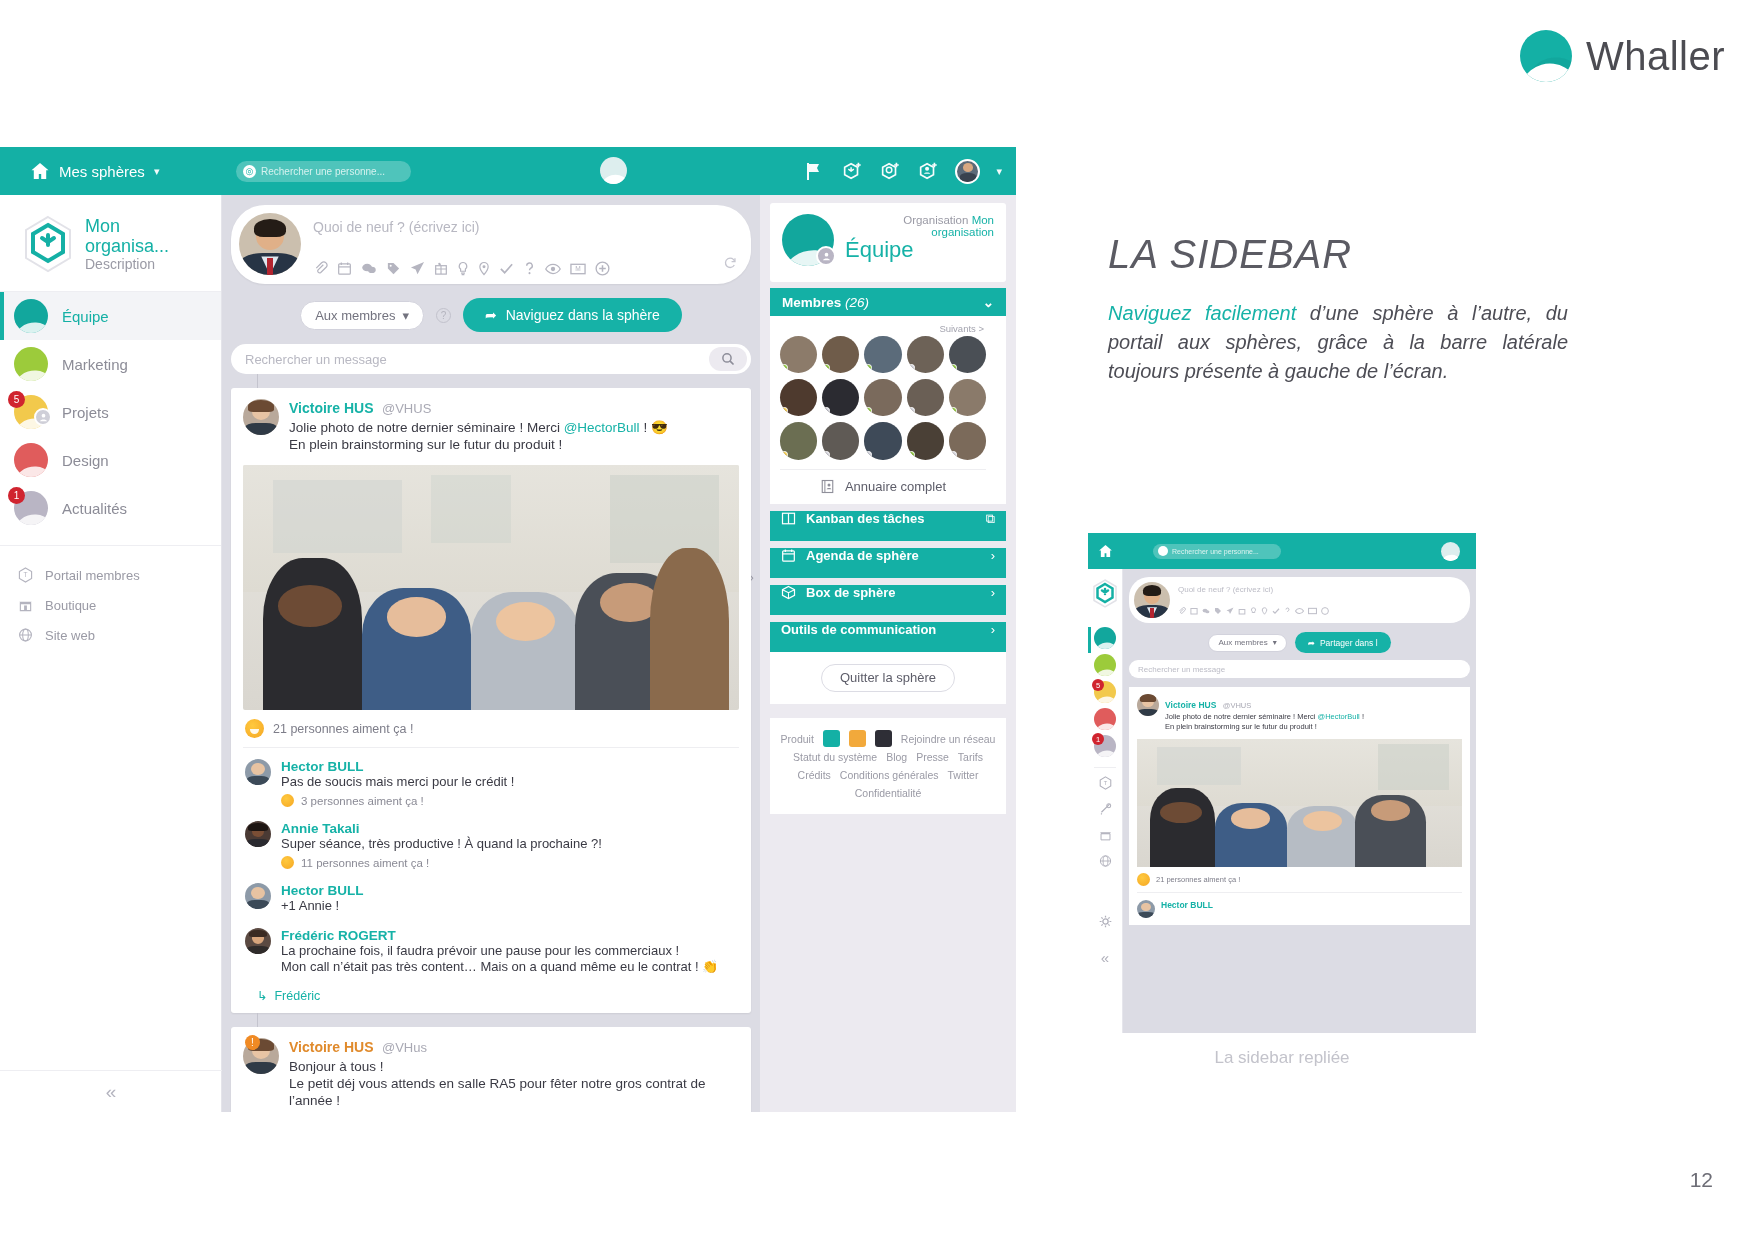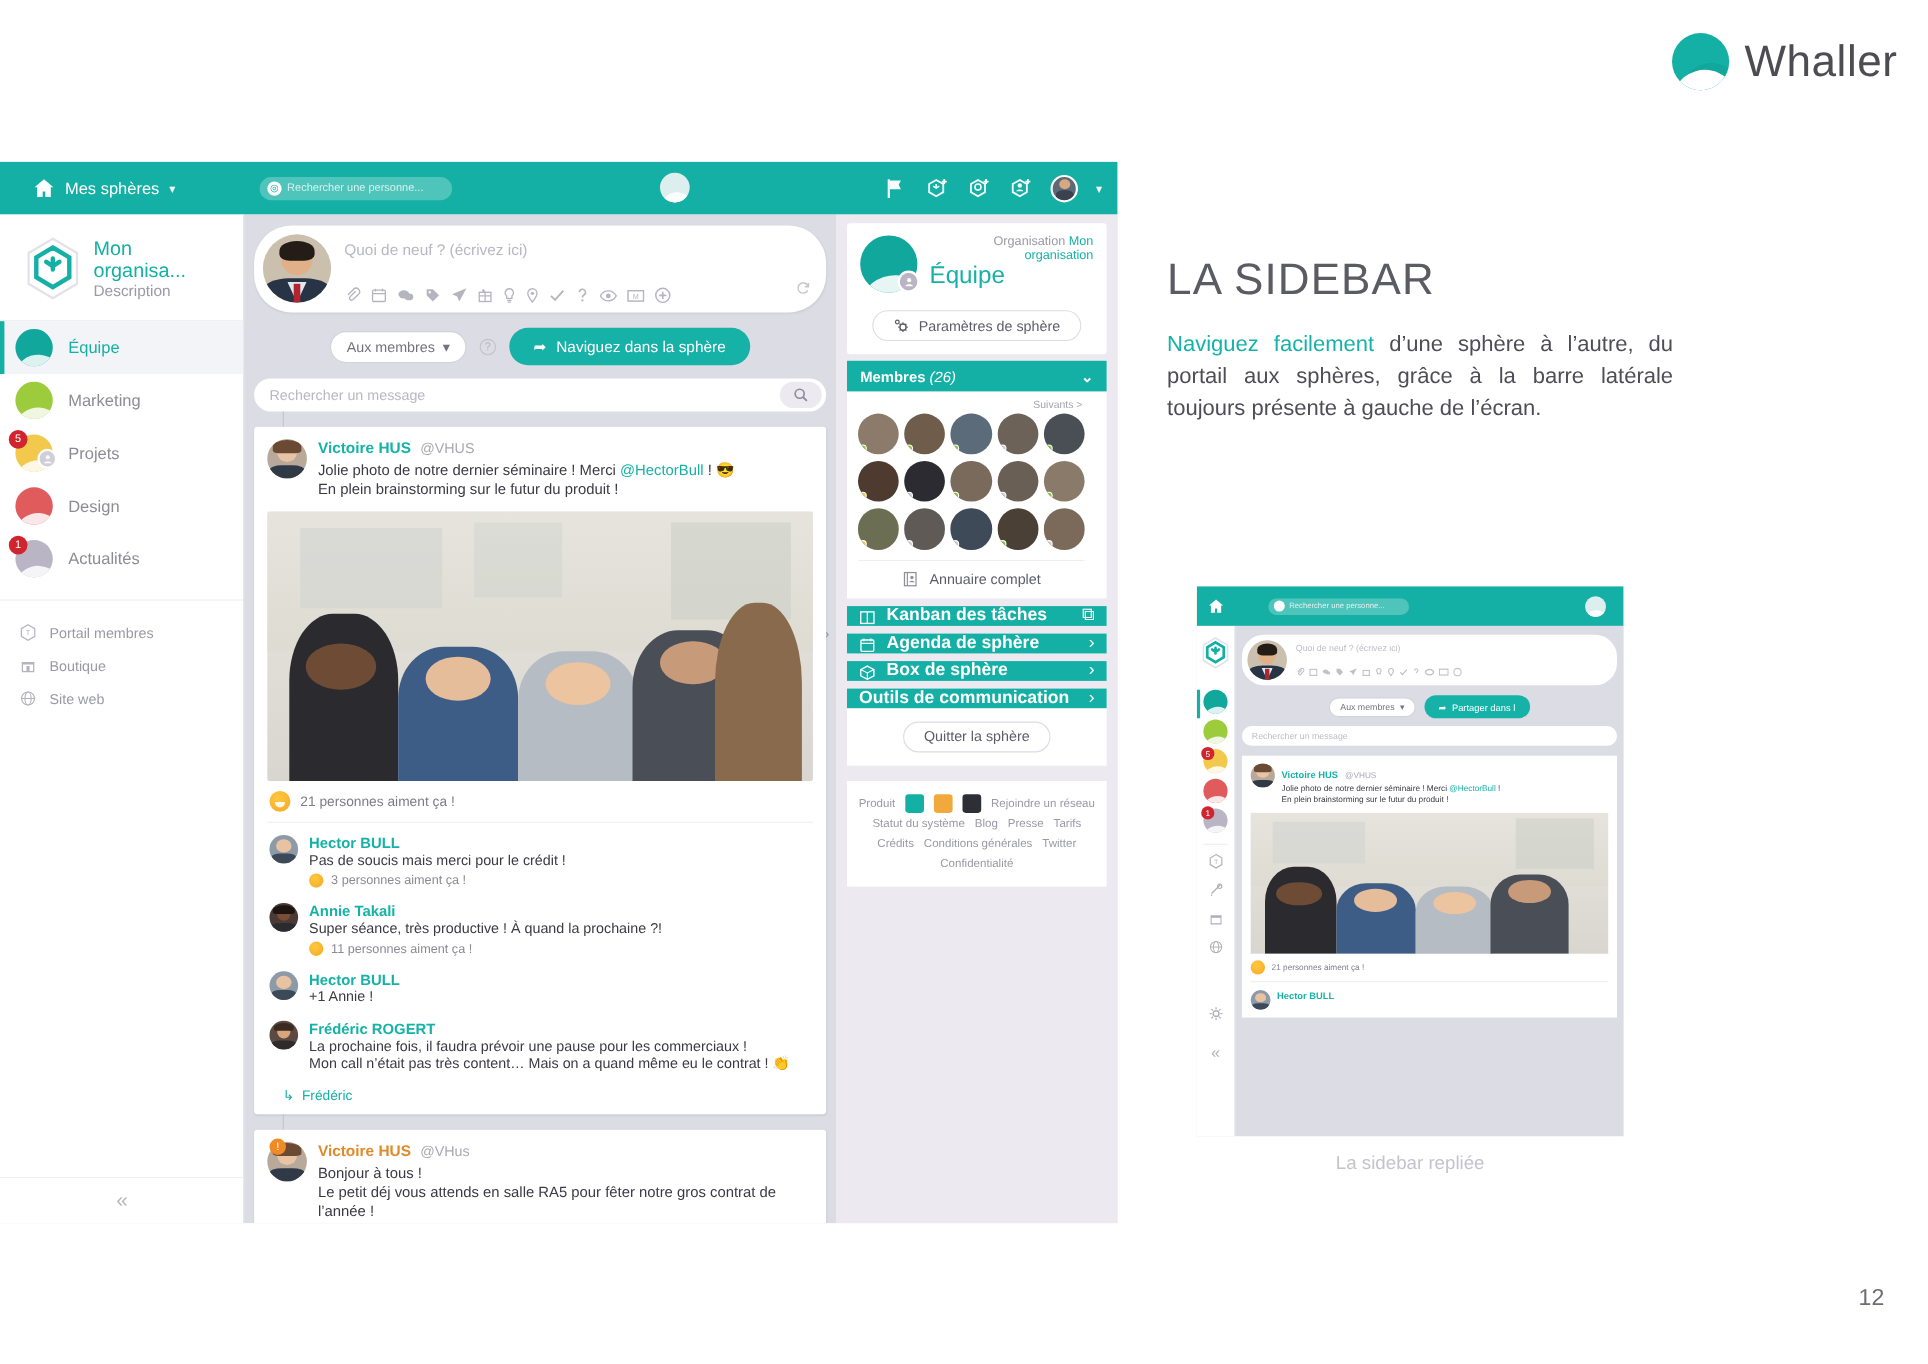--- a/index.html
+++ b/index.html
@@ -135,30 +135,30 @@
   .members-bar { margin-top: 6px; background: #14b0a5; color: #fff; height: 28px; display: flex; align-items: center;
     justify-content: space-between; padding: 0 12px; font-size: 13.5px; font-weight: bold; cursor: pointer; }
   .members-bar i { font-style: italic; font-weight: normal; }
   .members-box { background: #fff; padding: 4px 20px 10px 10px; }
   .suivants { text-align: right; font-size: 9.5px; color: #a4a4af; padding: 3px 2px 2px 0; cursor: pointer; }
   .grid { display: grid; grid-template-columns: repeat(5, 1fr); gap: 6px 5px; }
   .m-av { width: 100%; aspect-ratio: 1/1; border-radius: 50%; position: relative; overflow: hidden; }
   .m-dot { position: absolute; left: 1px; bottom: 2px; width: 7px; height: 7px; border-radius: 50%; border: 1.5px solid #fff; }
   .annuaire { border-top: 1px solid #eeeef1; margin-top: 9px; padding-top: 9px; display: flex; align-items: center;
     gap: 10px; justify-content: center; font-size: 13px; color: #5d5d69; cursor: pointer; }
-  .act-btn { margin-top: 7px; background: #14b0a5; color: #fff; height: 18px; display: flex; align-items: flex-end;
-    gap: 10px; padding: 0 11px; font-size: 16px; font-weight: bold; cursor: pointer; }
+  .act-btn { margin-top: 7px; background: #14b0a5; color: #fff; height: 30px; display: flex; align-items: flex-start;
+    gap: 10px; padding: 0 11px; font-size: 13px; font-weight: bold; cursor: pointer; }
   .act-btn .chev { margin-left: auto; font-weight: normal; }
   .quit-wrap { background: #fff; padding: 12px 10px; display: flex; justify-content: center; }
   .rp-footer { margin-top: 14px; background: #fff; padding: 12px 10px; font-size: 10.5px; color: #9a9aa5; text-align: center; line-height: 18px; }
   .rp-footer .row { display: flex; flex-wrap: wrap; justify-content: center; gap: 9px; align-items: center; }
   .cube { width: 17px; height: 17px; border-radius: 3px; display: inline-block; }
 
   
-  .txt-col { position: absolute; left: 1061px; top: 232px; width: 460px; }
+  .txt-col { position: absolute; left: 1108px; top: 232px; width: 460px; font-style: italic; }
   .slide-h1 { font-size: 40px; color: #5b5b63; letter-spacing: 1px; font-weight: normal; }
   .slide-p { margin-top: 22px; font-size: 20px; line-height: 29px; color: #4d4d55; text-align: justify; }
   .slide-p .hl { color: #16b2a7; }
 
   
   .mini { position: absolute; left: 1088px; top: 533px; width: 388px; height: 500px; background: #e9e9ee; overflow: hidden; }
   .mini-top { height: 36px; background: #14b0a5; display: flex; align-items: center; position: relative; }
   .mini-home { width: 35px; display: flex; justify-content: center; color: #fff; }
   .mini-search { margin-left: 30px; width: 128px; height: 15px; border-radius: 8px; background: rgba(255,255,255,.25);
     display: flex; align-items: center; gap: 4px; padding: 0 5px; }
@@ -573,30 +573,20 @@
           </div>
         </div>
         <div>
           <div class="rp-orgline">
             <span>Organisation</span>
             <b>Mon organisation</b>
           </div>
           <div class="rp-title">Équipe</div>
         </div>
       </div>
-      <div class="rp-settings">
-        <div class="pill">
-          <svg width="15" height="15" viewBox="0 0 16 16">
-              <circle cx="9.5" cy="9" r="3" fill="none" stroke="#5d5d69" stroke-width="1.4"></circle>
-              <path d="M9.5 4.3v1.3M9.5 12.4v1.3M4.8 9h1.3M12.9 9h1.3M6.2 5.7l.9.9M11.9 11.4l.9.9M12.8 5.7l-.9.9M7.1 11.4l-.9.9" stroke="#5d5d69" stroke-width="1.2"></path>
-              <circle cx="4" cy="4" r="1.8" fill="none" stroke="#5d5d69" stroke-width="1.2"></circle>
-            </svg>
-          <span>Paramètres de sphère</span>
-        </div>
-      </div>
     </div>
 
     <div class="members-bar">
       <span><span>Membres</span> <i>(26)</i></span>
       <span>⌄</span>
     </div>
 
     <div class="members-box">
       <div class="suivants">Suivants &gt;</div>
       <div class="grid">

